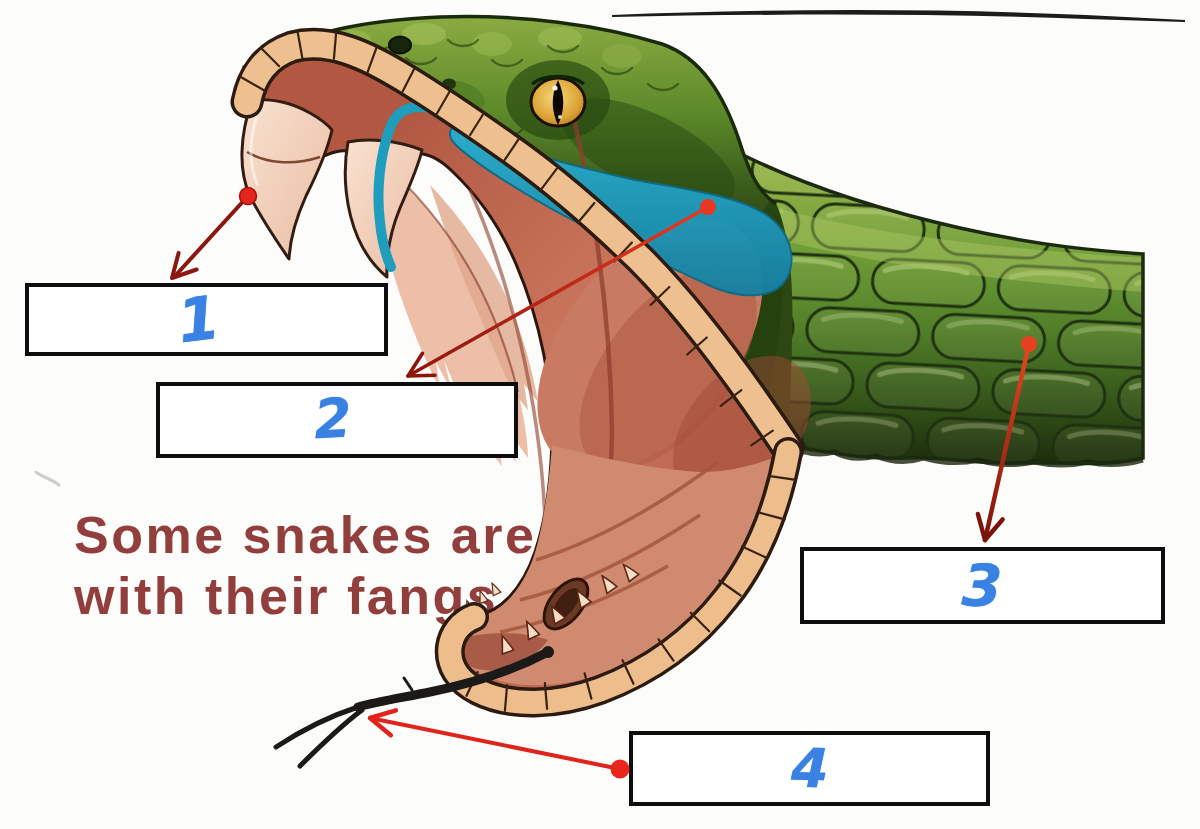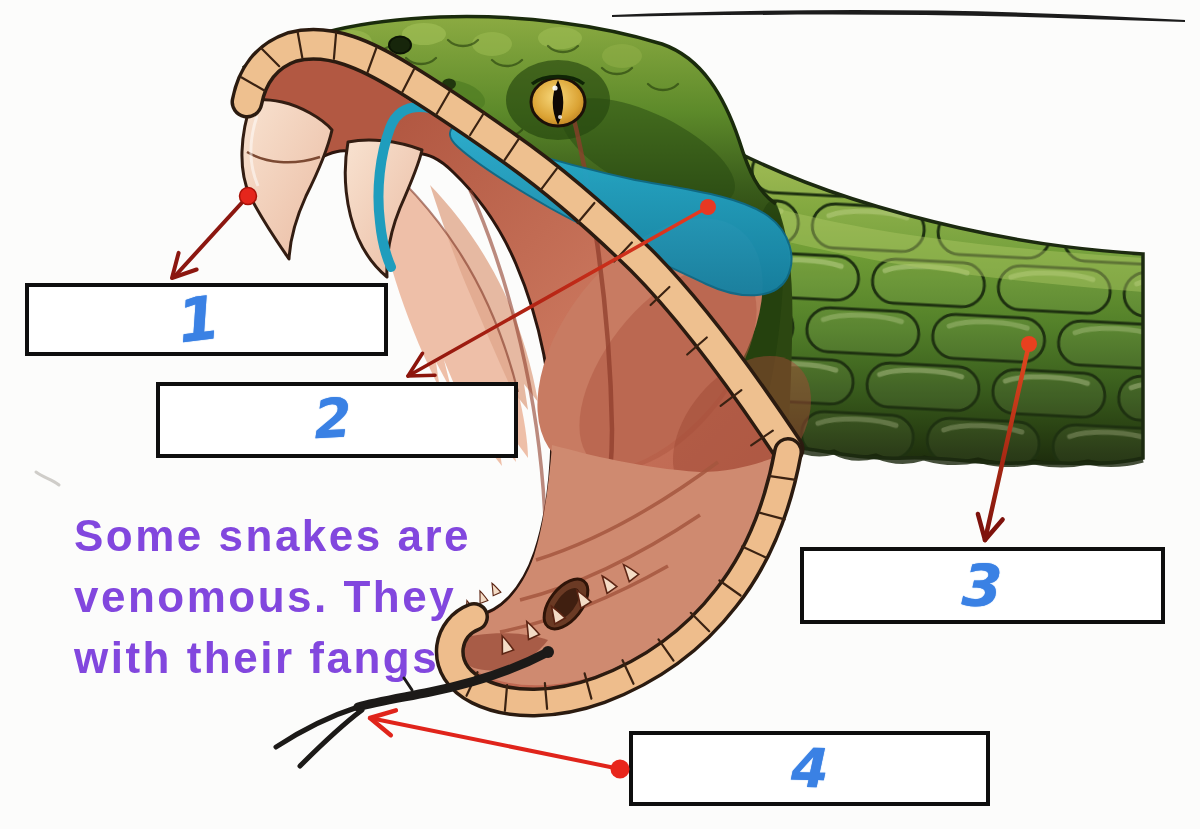--- a/index.html
+++ b/index.html
@@ -1,20 +1,20 @@
 <!DOCTYPE html>
 <html><head>
 <meta charset="utf-8">
 <style>
   html,body{margin:0;padding:0;background:#e8e8e8;}
   #page{position:relative;width:1200px;height:829px;background:#fcfcfb;overflow:hidden;
         font-family:"Liberation Sans",sans-serif;}
   svg{position:absolute;left:0;top:0;}
-  #bleed{position:absolute;left:74px;top:505px;z-index:0;font-size:44px;line-height:61px;
-         letter-spacing:2.5px;color:#6d28d9;opacity:.85;filter:blur(.7px);font-weight:700;}
+  #bleed{position:absolute;left:74px;top:505px;z-index:0;font-size:52px;line-height:61px;
+         letter-spacing:2.5px;color:#7f1d1d;opacity:.85;filter:blur(.7px);font-weight:700;}
   #snake-svg{z-index:1;}
   .answer-box{position:absolute;background:#ffffff;border:4px solid #0e0e0e;z-index:2;
               display:flex;align-items:center;justify-content:center;}
   #box-1{left:25px;top:283px;width:355px;height:65px;}
   #box-2{left:156px;top:382px;width:354px;height:68px;}
   #box-3{left:800px;top:547px;width:357px;height:69px;}
   #box-4{left:629px;top:731px;width:353px;height:67px;}
   .num{font-family:"DejaVu Sans",sans-serif;font-style:italic;font-weight:600;
        color:#3a81e4;text-shadow:0 0 1px #3a81e4;}
   #box-1 .num{font-size:60px;transform:rotate(-7deg) translate(-8px,-2px);}
@@ -23,21 +23,20 @@
   #box-4 .num{font-size:54px;transform:rotate(1deg);}
   #arrow-svg{z-index:3;pointer-events:none;}
 </style>
 </head>
 <body>
 
 <div id="page">
 
   <div id="bleed">
     <div>Some snakes are</div>
-    <div>venomous. They</div>
     <div>with their fangs</div>
   </div>
 
   <svg id="snake-svg" width="1200" height="829" viewBox="0 0 1200 829">
     <defs>
       <linearGradient id="bodyGrad" x1="0" y1="170" x2="0" y2="470" gradientUnits="userSpaceOnUse">
         <stop offset="0" stop-color="#94b349"></stop>
           <stop offset="0.28" stop-color="#6f9c35"></stop>
         <stop offset="0.52" stop-color="#538029"></stop>
           <stop offset="0.72" stop-color="#3a5e1d"></stop>

